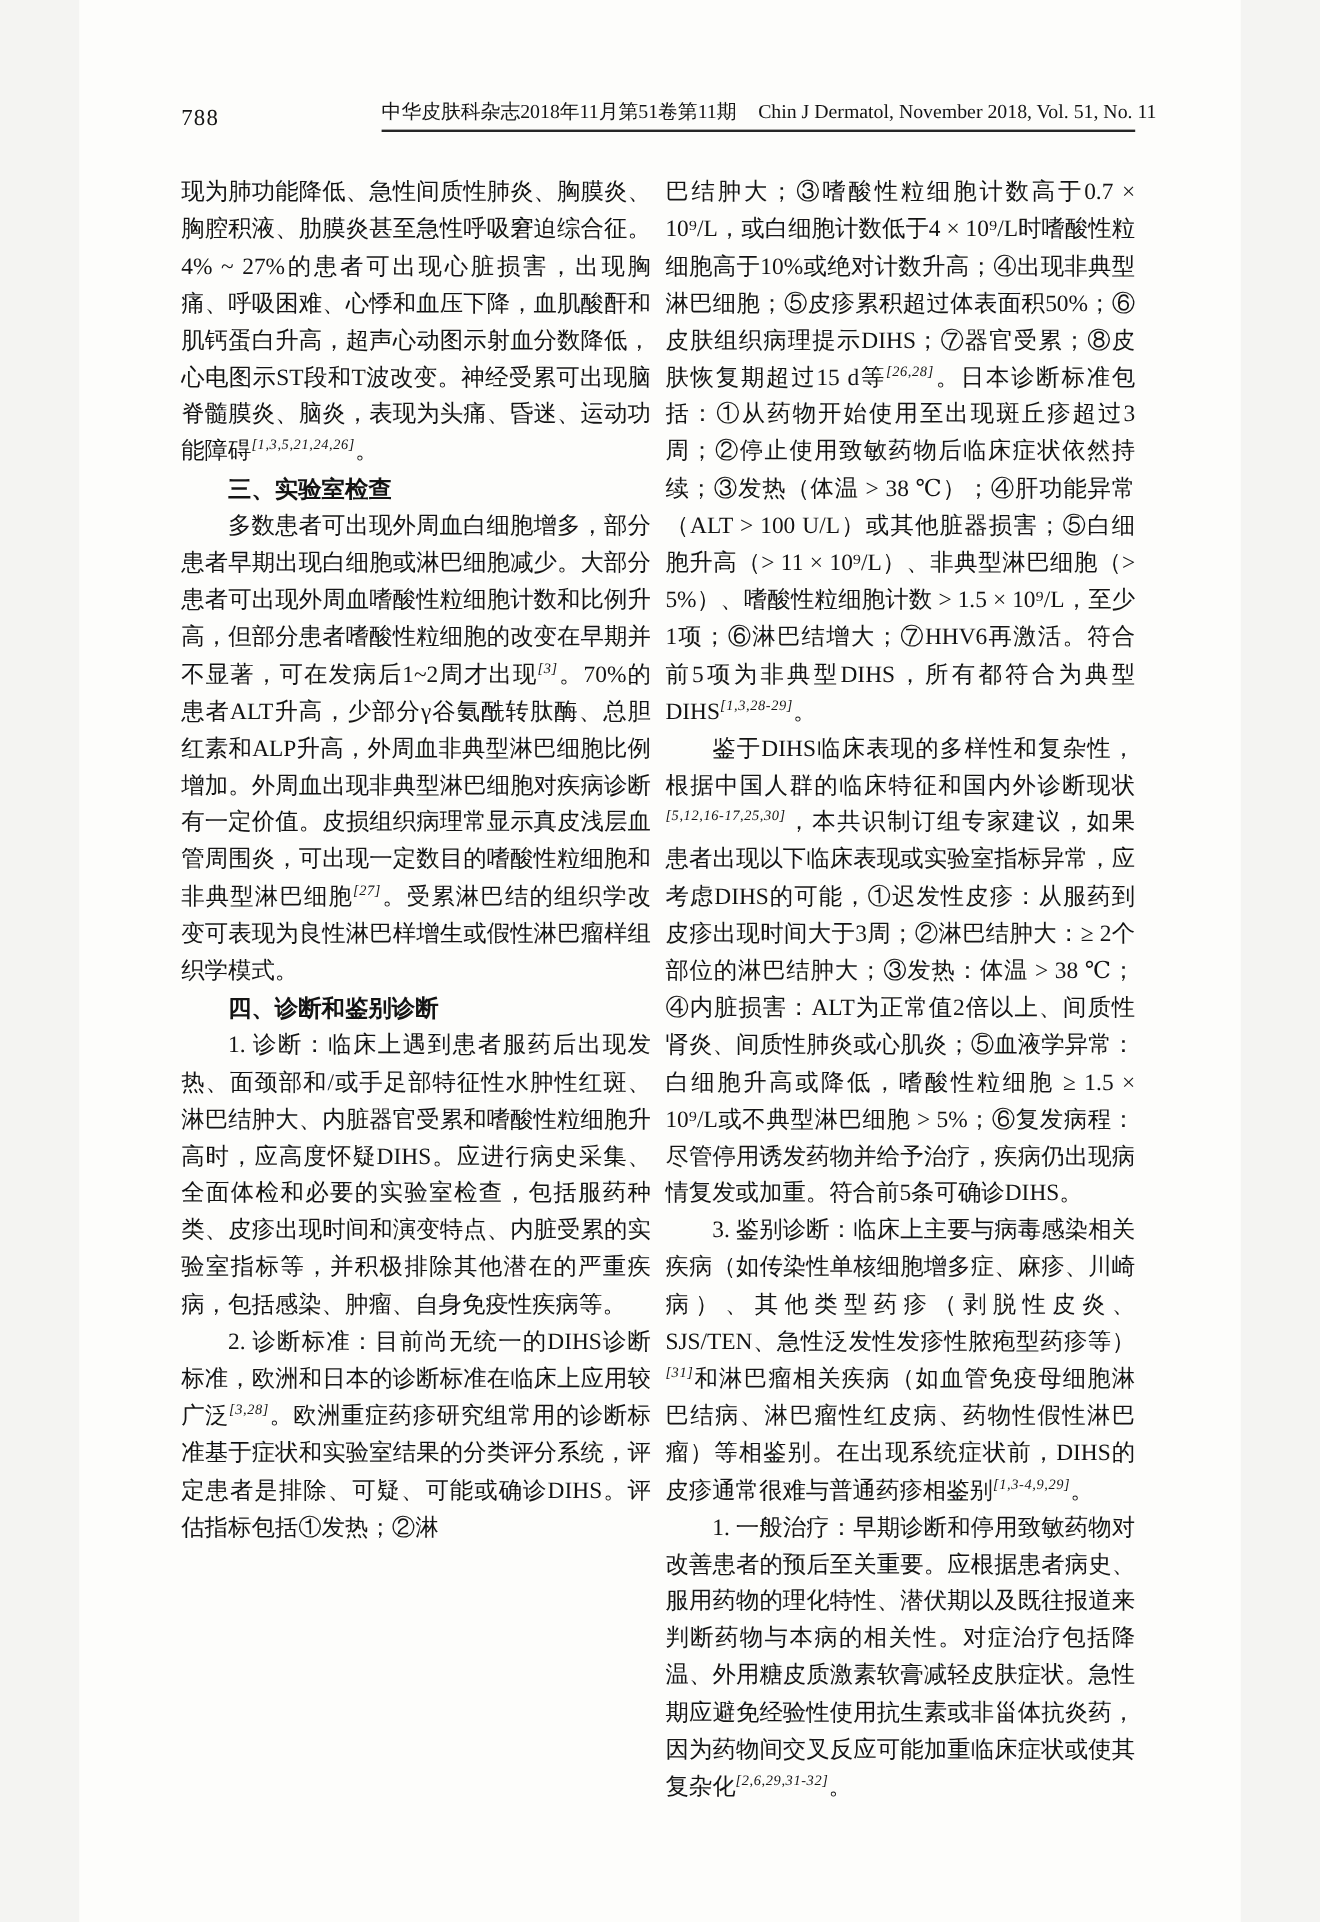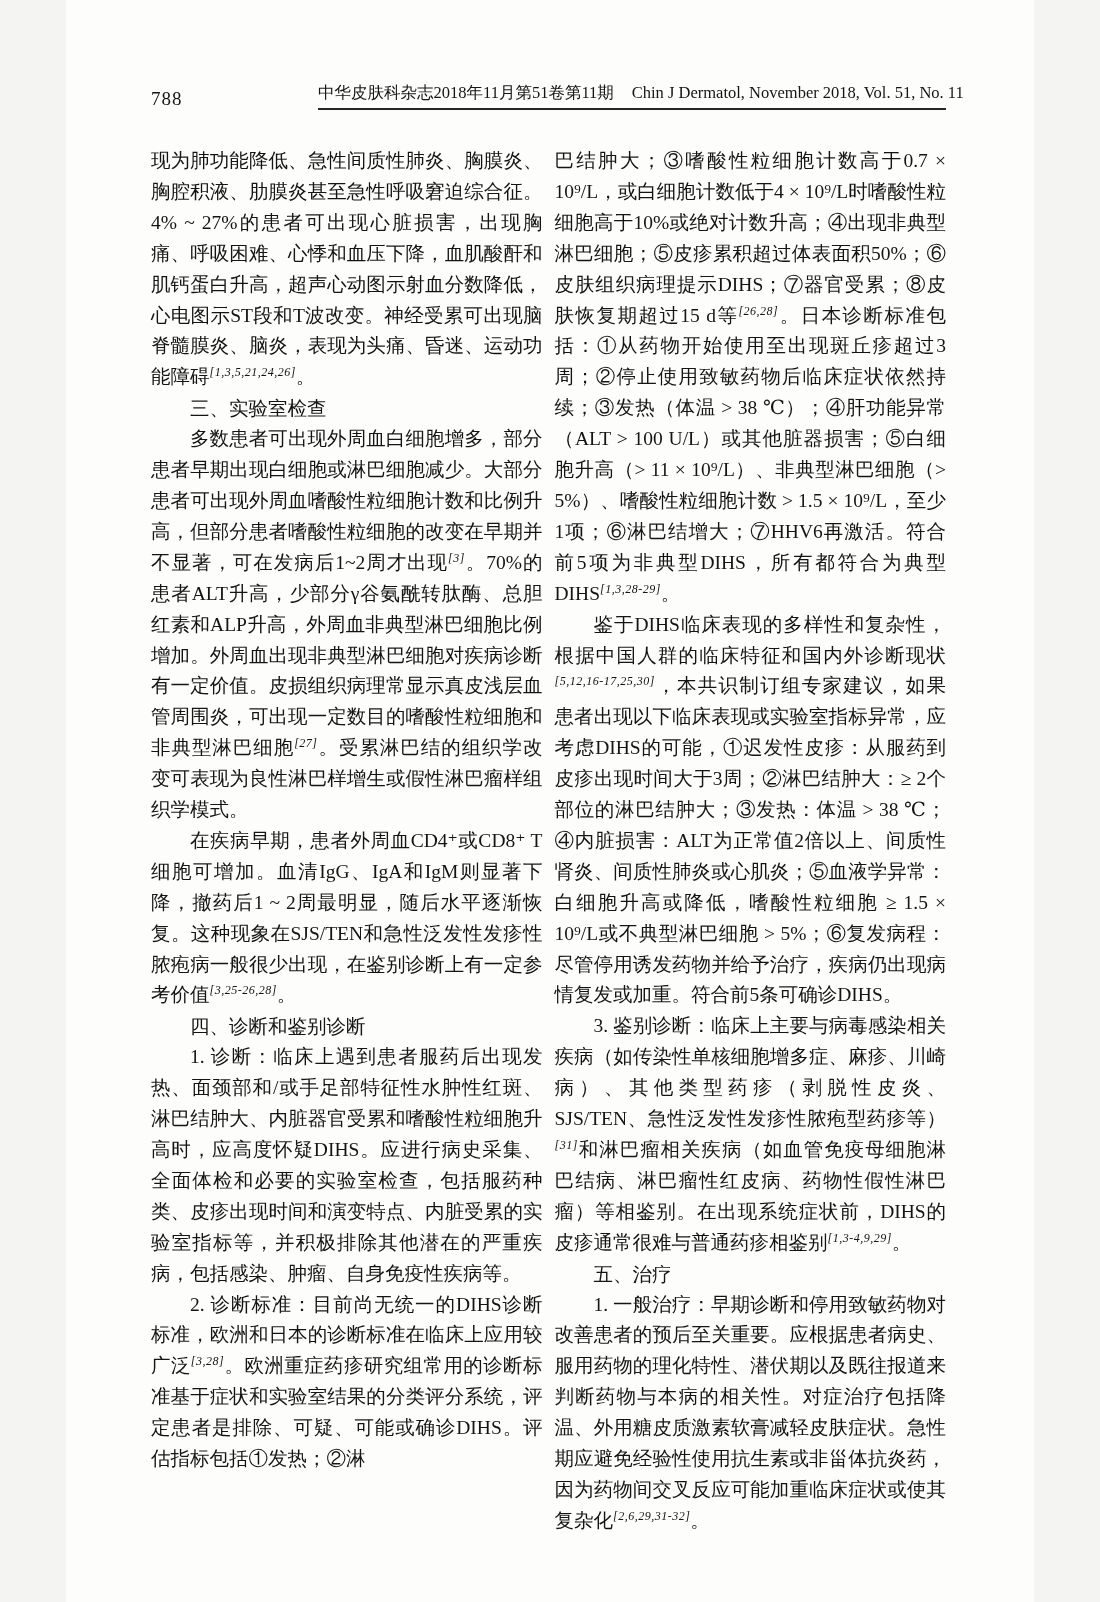--- a/index.html
+++ b/index.html
@@ -39,21 +39,21 @@
   .col {
     width: 452px;
     font-size: 19.5px;
     line-height: 30.9px;
     text-align: justify;
   }
   .para { margin: 0; }
   .para.indent { text-indent: 2em; }
   .para.heading {
     font-family: "Liberation Sans", "DejaVu Sans", sans-serif;
-    font-weight: 400;
+    font-weight: 700;
   }
   sup {
     font-size: 12px;
     line-height: 0;
     vertical-align: super;
     letter-spacing: 0.5px;
     font-style: italic;
   }
 </style>
 </head>
@@ -64,26 +64,24 @@
     <div class="page-num">788</div>
     <div class="journal-line">
       <span class="cn">中华皮肤科杂志2018年11月第51卷第11期</span><span class="en">Chin J Dermatol, November 2018, Vol. 51, No. 11</span>
     </div>
   </div>
   <div class="body-cols">
     <div class="col">
         <p class="para body">现为肺功能降低、急性间质性肺炎、胸膜炎、胸腔积液、肋膜炎甚至急性呼吸窘迫综合征。4% ~ 27%的患者可出现心脏损害，出现胸痛、呼吸困难、心悸和血压下降，血肌酸酐和肌钙蛋白升高，超声心动图示射血分数降低，心电图示ST段和T波改变。神经受累可出现脑脊髓膜炎、脑炎，表现为头痛、昏迷、运动功能障碍<sup>[1,3,5,21,24,26]</sup>。</p>
         <p class="para heading indent">三、实验室检查</p>
         <p class="para body indent">多数患者可出现外周血白细胞增多，部分患者早期出现白细胞或淋巴细胞减少。大部分患者可出现外周血嗜酸性粒细胞计数和比例升高，但部分患者嗜酸性粒细胞的改变在早期并不显著，可在发病后1~2周才出现<sup>[3]</sup>。70%的患者ALT升高，少部分γ谷氨酰转肽酶、总胆红素和ALP升高，外周血非典型淋巴细胞比例增加。外周血出现非典型淋巴细胞对疾病诊断有一定价值。皮损组织病理常显示真皮浅层血管周围炎，可出现一定数目的嗜酸性粒细胞和非典型淋巴细胞<sup>[27]</sup>。受累淋巴结的组织学改变可表现为良性淋巴样增生或假性淋巴瘤样组织学模式。</p>
-        <p class="para body indent">在疾病早期，患者外周血CD4⁺或CD8⁺ T细胞可增加。血清IgG、IgA和IgM则显著下降，撤药后1 ~ 2周最明显，随后水平逐渐恢复。这种现象在SJS/TEN和急性泛发性发疹性脓疱病一般很少出现，在鉴别诊断上有一定参考价值<sup>[3,25-26,28]</sup>。</p>
         <p class="para heading indent">四、诊断和鉴别诊断</p>
         <p class="para body indent">1. 诊断：临床上遇到患者服药后出现发热、面颈部和/或手足部特征性水肿性红斑、淋巴结肿大、内脏器官受累和嗜酸性粒细胞升高时，应高度怀疑DIHS。应进行病史采集、全面体检和必要的实验室检查，包括服药种类、皮疹出现时间和演变特点、内脏受累的实验室指标等，并积极排除其他潜在的严重疾病，包括感染、肿瘤、自身免疫性疾病等。</p>
         <p class="para body indent">2. 诊断标准：目前尚无统一的DIHS诊断标准，欧洲和日本的诊断标准在临床上应用较广泛<sup>[3,28]</sup>。欧洲重症药疹研究组常用的诊断标准基于症状和实验室结果的分类评分系统，评定患者是排除、可疑、可能或确诊DIHS。评估指标包括①发热；②淋</p>
       </div>
     <div class="col">
         <p class="para body">巴结肿大；③嗜酸性粒细胞计数高于0.7 × 10⁹/L，或白细胞计数低于4 × 10⁹/L时嗜酸性粒细胞高于10%或绝对计数升高；④出现非典型淋巴细胞；⑤皮疹累积超过体表面积50%；⑥皮肤组织病理提示DIHS；⑦器官受累；⑧皮肤恢复期超过15 d等<sup>[26,28]</sup>。日本诊断标准包括：①从药物开始使用至出现斑丘疹超过3周；②停止使用致敏药物后临床症状依然持续；③发热（体温 &gt; 38 ℃）；④肝功能异常（ALT &gt; 100 U/L）或其他脏器损害；⑤白细胞升高（&gt; 11 × 10⁹/L）、非典型淋巴细胞（&gt; 5%）、嗜酸性粒细胞计数 &gt; 1.5 × 10⁹/L，至少1项；⑥淋巴结增大；⑦HHV6再激活。符合前5项为非典型DIHS，所有都符合为典型DIHS<sup>[1,3,28-29]</sup>。</p>
         <p class="para body indent">鉴于DIHS临床表现的多样性和复杂性，根据中国人群的临床特征和国内外诊断现状<sup>[5,12,16-17,25,30]</sup>，本共识制订组专家建议，如果患者出现以下临床表现或实验室指标异常，应考虑DIHS的可能，①迟发性皮疹：从服药到皮疹出现时间大于3周；②淋巴结肿大：≥ 2个部位的淋巴结肿大；③发热：体温 &gt; 38 ℃；④内脏损害：ALT为正常值2倍以上、间质性肾炎、间质性肺炎或心肌炎；⑤血液学异常：白细胞升高或降低，嗜酸性粒细胞 ≥ 1.5 × 10⁹/L或不典型淋巴细胞 &gt; 5%；⑥复发病程：尽管停用诱发药物并给予治疗，疾病仍出现病情复发或加重。符合前5条可确诊DIHS。</p>
         <p class="para body indent">3. 鉴别诊断：临床上主要与病毒感染相关疾病（如传染性单核细胞增多症、麻疹、川崎病）、其他类型药疹（剥脱性皮炎、SJS/TEN、急性泛发性发疹性脓疱型药疹等）<sup>[31]</sup>和淋巴瘤相关疾病（如血管免疫母细胞淋巴结病、淋巴瘤性红皮病、药物性假性淋巴瘤）等相鉴别。在出现系统症状前，DIHS的皮疹通常很难与普通药疹相鉴别<sup>[1,3-4,9,29]</sup>。</p>
-        <p class="para heading indent">五、治疗</p>
         <p class="para body indent">1. 一般治疗：早期诊断和停用致敏药物对改善患者的预后至关重要。应根据患者病史、服用药物的理化特性、潜伏期以及既往报道来判断药物与本病的相关性。对症治疗包括降温、外用糖皮质激素软膏减轻皮肤症状。急性期应避免经验性使用抗生素或非甾体抗炎药，因为药物间交叉反应可能加重临床症状或使其复杂化<sup>[2,6,29,31-32]</sup>。</p>
       </div>
   </div>
 </div>
 
 </body></html>

